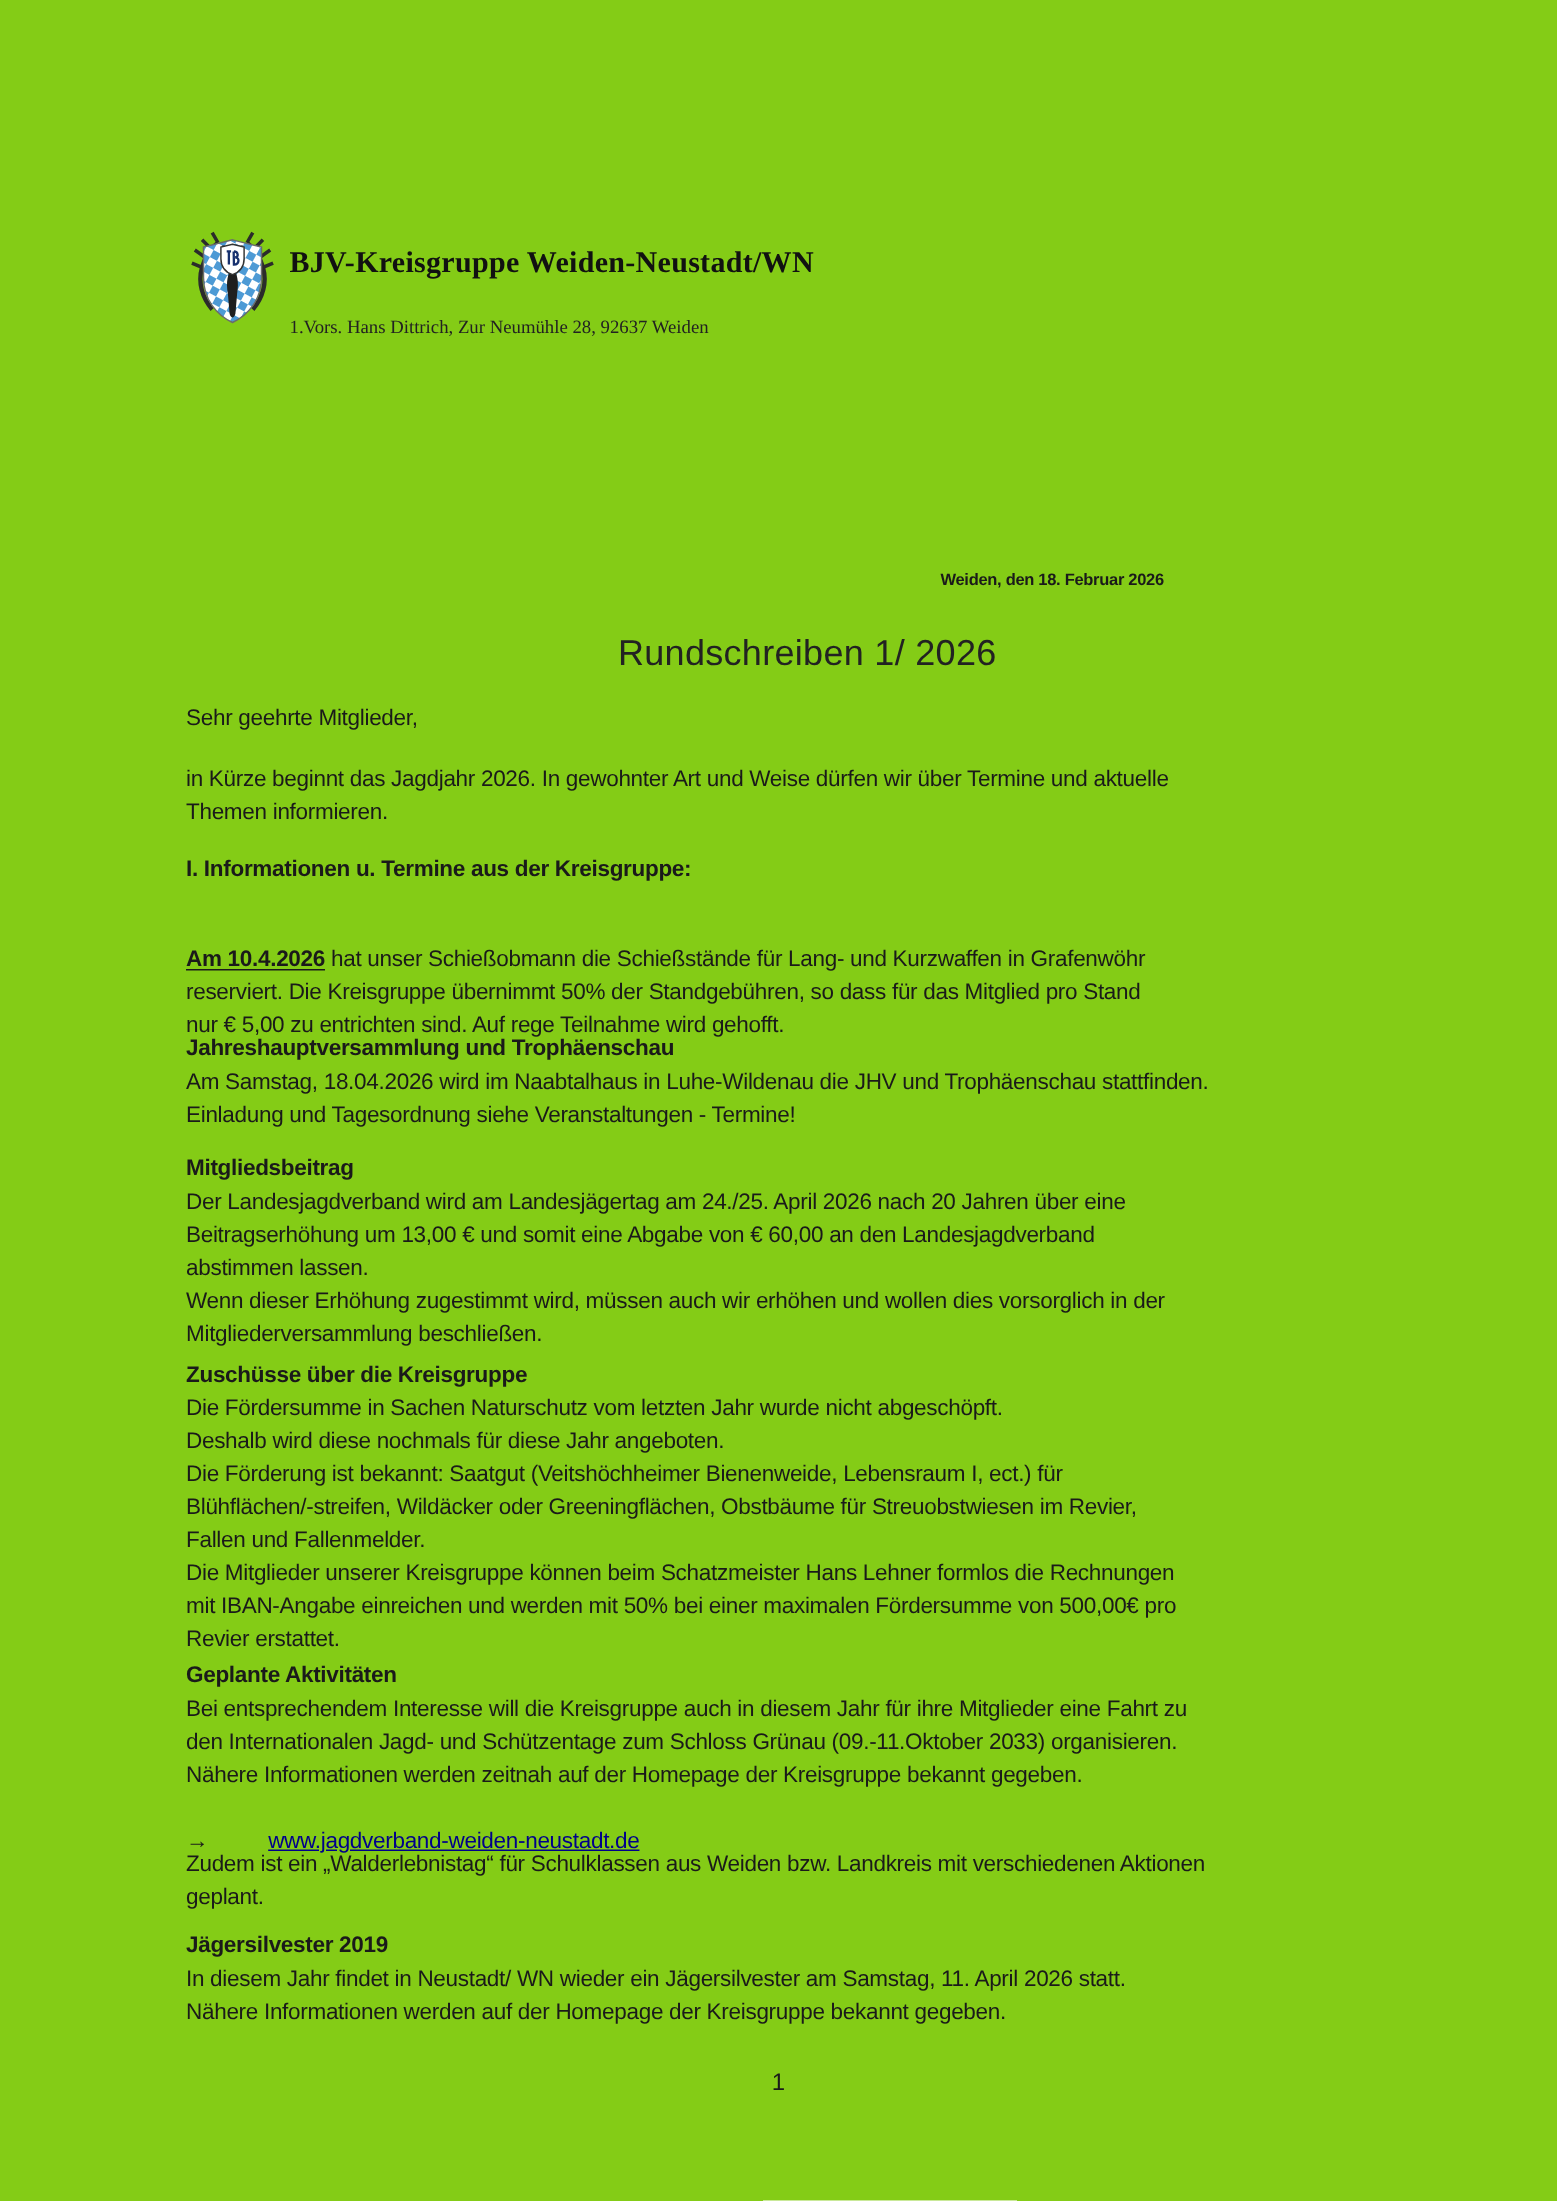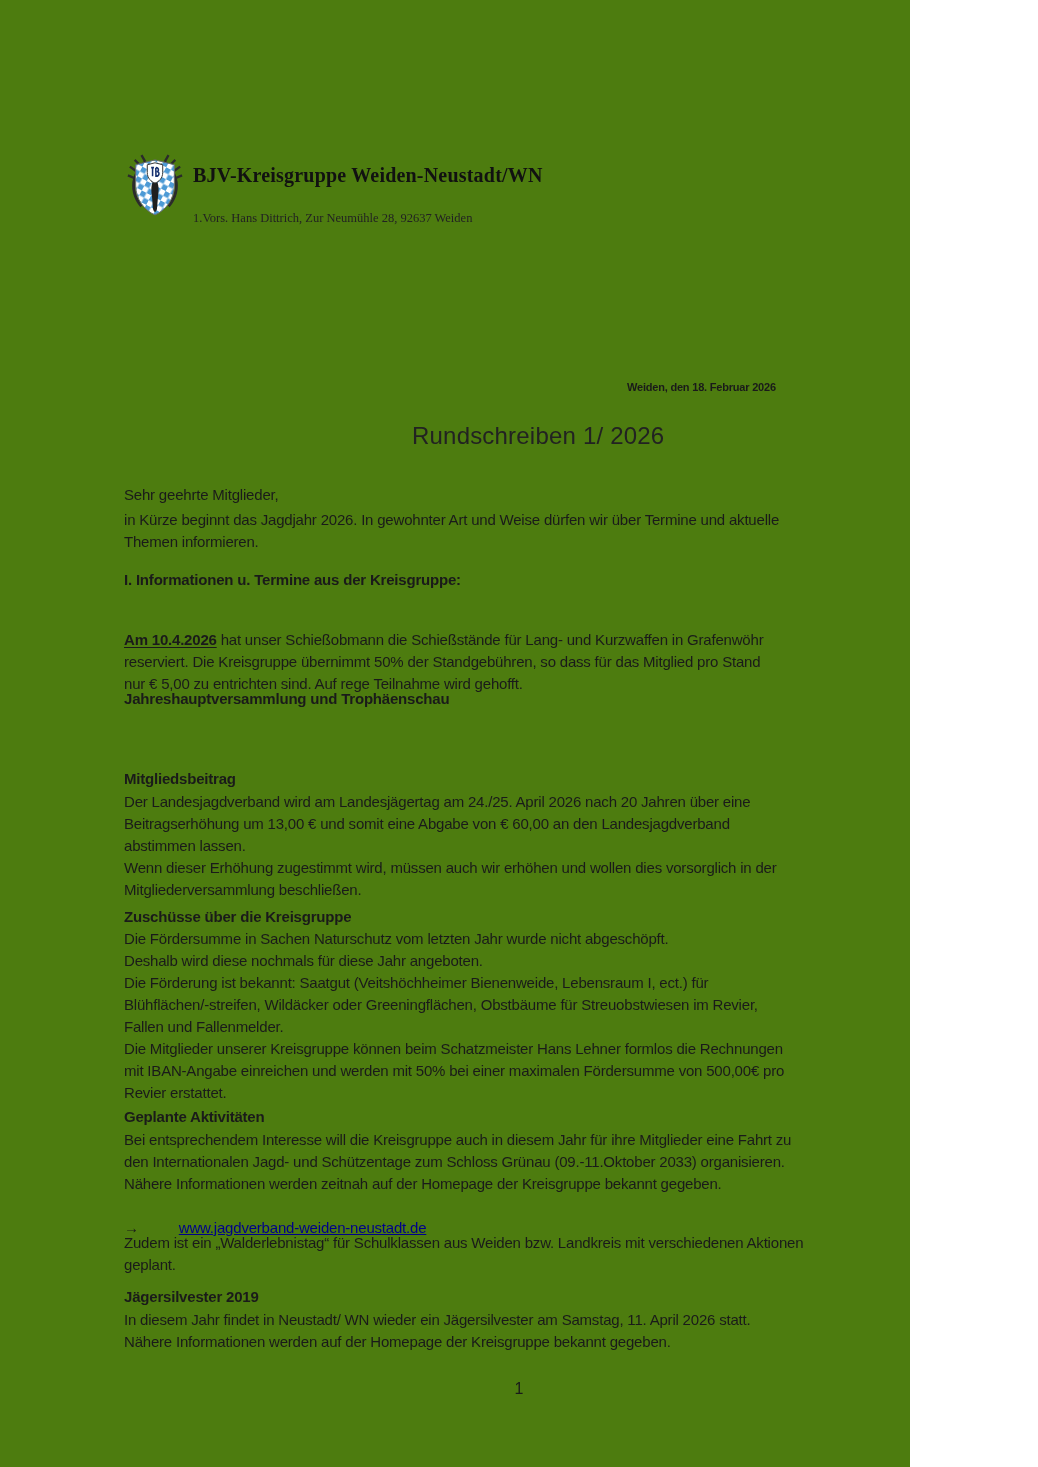--- a/index.html
+++ b/index.html
@@ -1,20 +1,20 @@
 <!DOCTYPE html>
 <html><head>
 <meta charset="utf-8">
 <style>
   html, body { margin: 0; padding: 0; background: #ffffff; }
   .page {
     position: relative;
-    width: 910px;
+    width: 1038px;
     height: 1467px;
-    background: #4d7c0f;
+    background: #84cc16;
     font-family: "Liberation Sans", sans-serif;
     color: #1a1a1a;
     overflow: hidden;
   }
   .abs { position: absolute; }
   .body-text {
     left: 124px;
     width: 840px;
     font-size: 15px;
     line-height: 22px;
@@ -81,33 +81,35 @@
       <path d="M30 10 L38 12 V20 C38 26 34 29.5 30 31 C26 29.5 22 26 22 20 V12 Z" fill="#ffffff" stroke="#333" stroke-width="1"></path>
       <path d="M26 15 L29 15 M27.5 15 L27.5 24 M31 15 C34 15 34.5 19 31.8 19 C35 19 35 24 31 24 L30.8 15" stroke="#17316f" stroke-width="1.6" fill="none"></path>
     </svg>
   </div>
   <div class="abs org-name">BJV-Kreisgruppe Weiden-Neustadt/WN</div>
   <div class="abs org-address">1.Vors. Hans Dittrich, Zur Neumühle 28, 92637 Weiden</div>
 
   <div class="abs dateline">Weiden, den 18. Februar 2026</div>
   <div class="abs doc-title">Rundschreiben 1/ 2026</div>
 
-  <div class="abs body-text" style="top:484px">Sehr geehrte Mitglieder,</div>
+  <div class="abs body-text" style="top:468px">Sehr geehrte Mitglieder,</div>
   <div class="abs body-text" style="top:509px">in Kürze beginnt das Jagdjahr 2026. In gewohnter Art und Weise dürfen wir über Termine und aktuelle
 Themen informieren.</div>
 
   <div class="abs body-text sec-heading" style="top:569px">I. Informationen u. Termine aus der Kreisgruppe:</div>
 
   <div class="abs body-text" style="top:607px">
     <span class="lead-bold">Am 10.4.2026</span><span> hat unser Schießobmann die Schießstände für Lang- und Kurzwaffen in Grafenwöhr
 reserviert. Die Kreisgruppe übernimmt 50% der Standgebühren, so dass für das Mitglied pro Stand
 nur € 5,00 zu entrichten sind. Auf rege Teilnahme wird gehofft.</span>
   </div>
 
   <div class="abs body-text sec-heading" style="top:688px">Jahreshauptversammlung und Trophäenschau</div>
+  <div class="abs body-text" style="top:711px">Am Samstag, 18.04.2026 wird im Naabtalhaus in Luhe-Wildenau die JHV und Trophäenschau stattfinden.
+Einladung und Tagesordnung siehe Veranstaltungen - Termine!</div>
 
   <div class="abs body-text sec-heading" style="top:768px">Mitgliedsbeitrag</div>
   <div class="abs body-text" style="top:791px">Der Landesjagdverband wird am Landesjägertag am 24./25. April 2026 nach 20 Jahren über eine
 Beitragserhöhung um 13,00 € und somit eine Abgabe von € 60,00 an den Landesjagdverband
 abstimmen lassen.
 Wenn dieser Erhöhung zugestimmt wird, müssen auch wir erhöhen und wollen dies vorsorglich in der
 Mitgliederversammlung beschließen.</div>
 
   <div class="abs body-text sec-heading" style="top:906px">Zuschüsse über die Kreisgruppe</div>
   <div class="abs body-text" style="top:928px">Die Fördersumme in Sachen Naturschutz vom letzten Jahr wurde nicht abgeschöpft.

